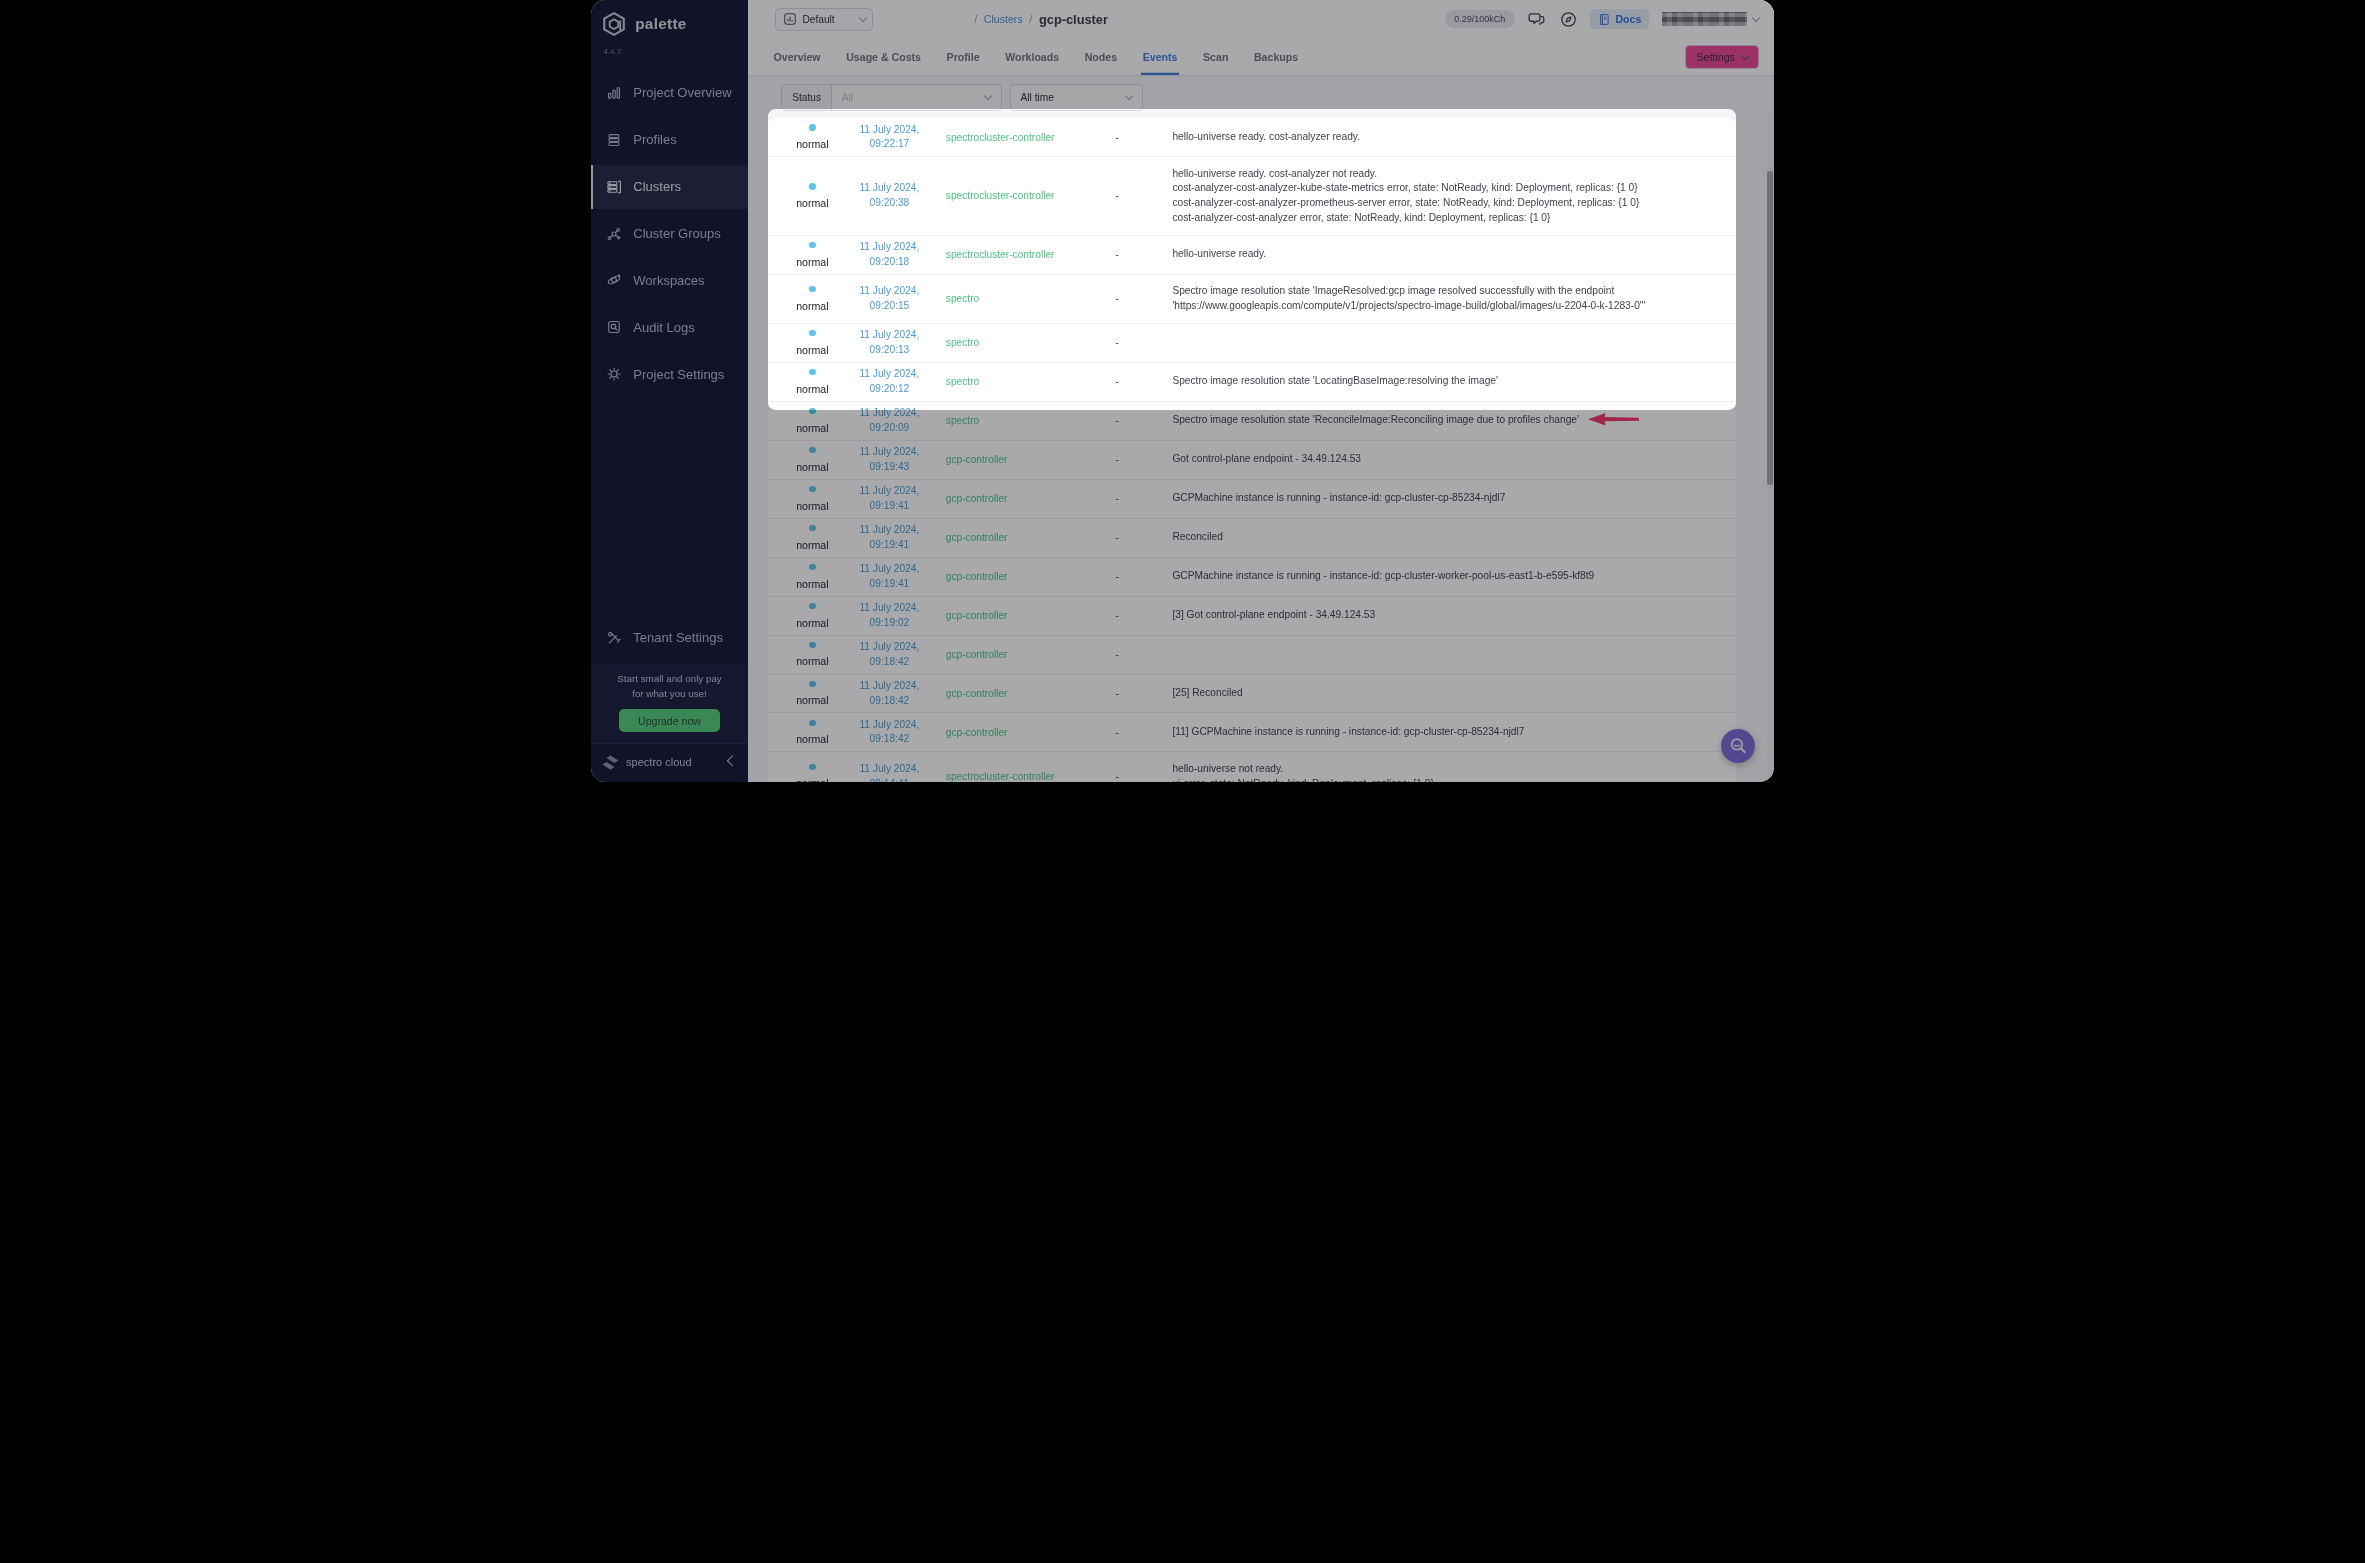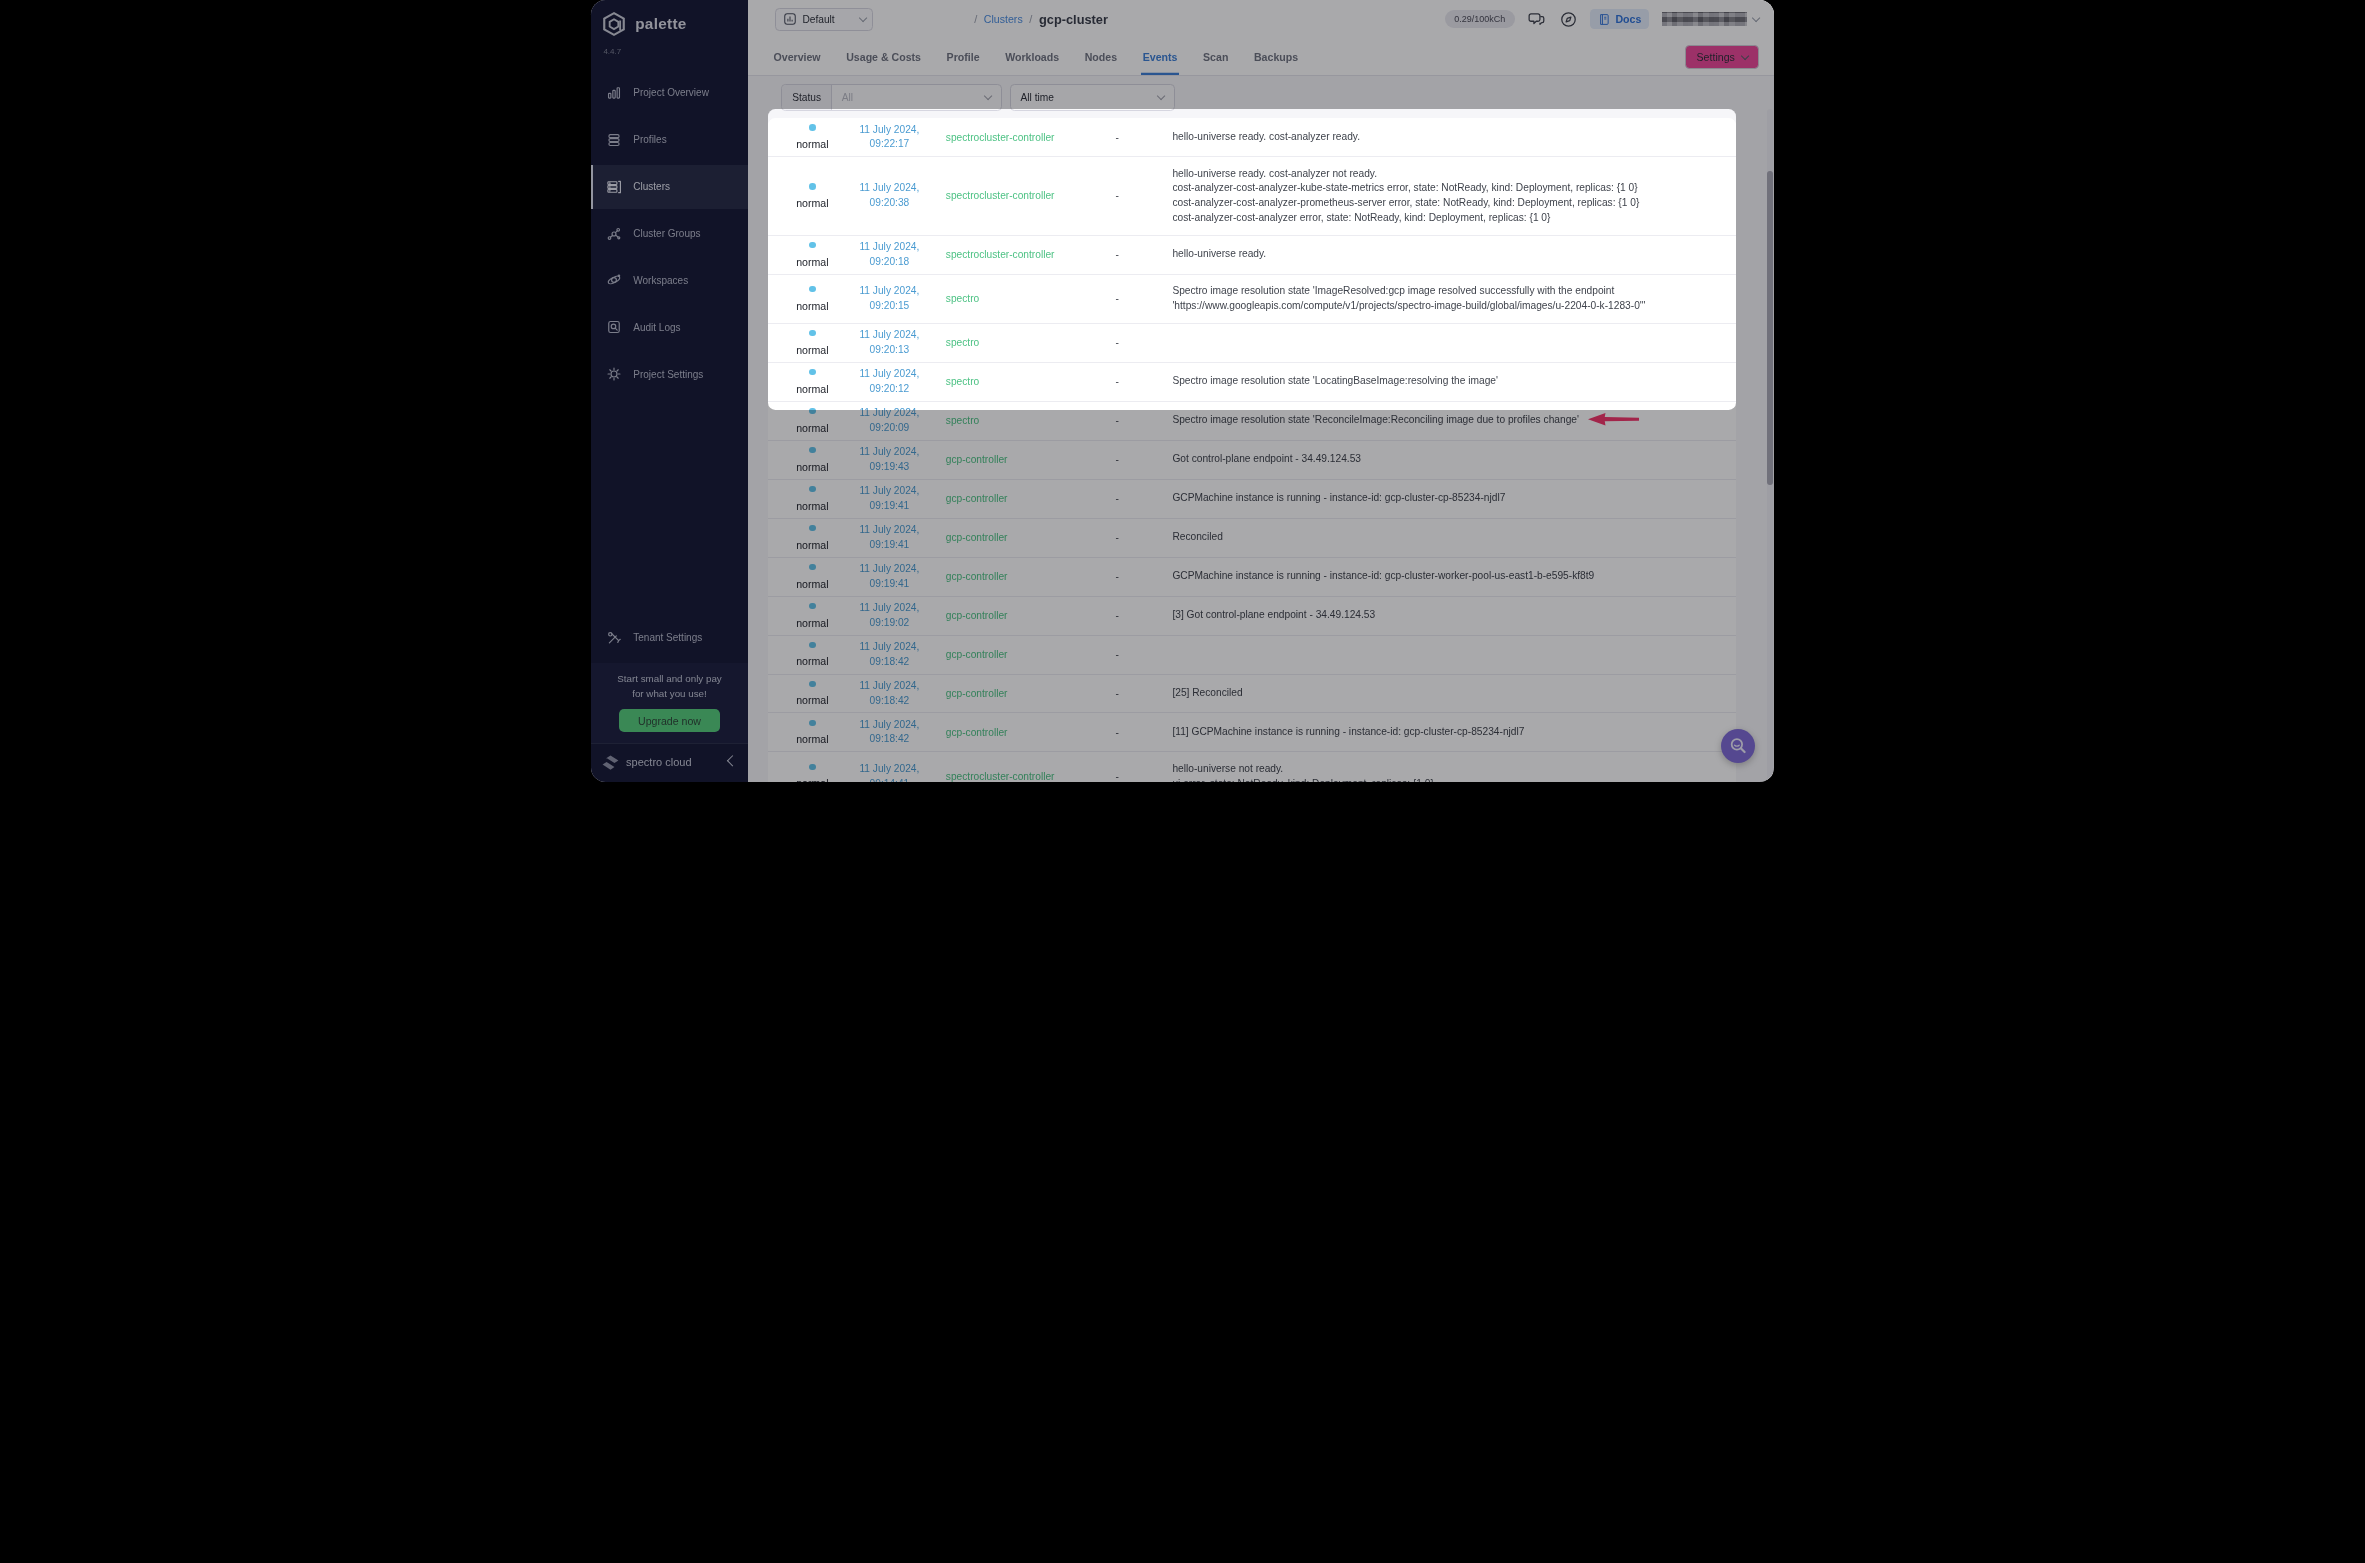--- a/index.html
+++ b/index.html
@@ -4,21 +4,21 @@
 <style>
   html,body{margin:0;padding:0;background:#000;font-family:"Liberation Sans",sans-serif;}
   .window{position:relative;width:1183px;height:782px;margin:0 auto;border-radius:14.6px;overflow:hidden;background:#f6f6f9;display:flex;}
 
   
   .sidebar{width:157px;flex:none;background:#161936;display:flex;flex-direction:column;position:relative;z-index:1;}
   .logo-row{display:flex;align-items:center;gap:8px;padding:11px 0 1.5px 10.2px;}
   .logo-name{font-size:15.3px;font-weight:700;color:#dcdde6;letter-spacing:0.3px;}
   .version{color:#7d8193;font-size:8px;padding:8.8px 0 0 12.4px;}
   .nav{margin-top:14.6px;}
-  .nav-item{display:flex;align-items:center;gap:11px;height:44px;margin-bottom:2.9px;padding-left:15.3px;font-size:10px;color:#b9bccd;cursor:pointer;position:relative;}
+  .nav-item{display:flex;align-items:center;gap:11px;height:44px;margin-bottom:2.9px;padding-left:15.3px;font-size:13px;color:#b9bccd;cursor:pointer;position:relative;}
   .nav-item .icn{width:16px;height:16px;flex:none;}
   .nav-item.active{background:#272b47;color:#e8eaf4;}
   .nav-item.active::before{content:"";position:absolute;left:0;top:0;bottom:0;width:2.2px;background:#dfe2f0;}
   .side-bottom{margin-top:auto;}
   .promo{background:#1c2040;padding:9.5px 7.3px 11.7px;text-align:center;}
   .promo-text{font-size:9.8px;line-height:14.6px;color:#c3c6d6;}
   .upgrade-btn{margin-top:8px;display:inline-block;background:#55cd7c;color:#2e4639;font-size:10.6px;font-weight:500;border:none;border-radius:5.1px;padding:5.1px 19px;cursor:pointer;}
   .side-divider{height:0.7px;background:#2a2e4a;}
   .side-footer{display:flex;align-items:center;gap:6.6px;padding:8.8px 11.7px 10.2px 9.5px;}
   .side-footer .brand{font-size:11px;color:#c6c9d8;flex:1;}
@@ -50,21 +50,21 @@
   .settings-btn{position:absolute;right:14.6px;top:6.6px;display:flex;align-items:center;gap:7.3px;background:#ec4899;border:0.7px solid #cfcfd8;border-radius:4.4px;padding:5.1px 10.2px;font-size:10.6px;color:#2f2f3a;cursor:pointer;}
   .settings-btn .chev{color:#5a5d68;}
 
   .filterbar{display:flex;gap:8px;padding:8px 0 7.3px 33px;flex:none;}
   .filter-box{height:27px;border:0.7px solid #d6d6e0;border-radius:4.4px;background:#fafafc;display:flex;align-items:center;font-size:10.2px;color:#2c2f38;box-sizing:border-box;cursor:pointer;}
   .status-box{width:221px;}
   .status-label{padding:0 10.2px;height:100%;display:flex;align-items:center;border-right:0.7px solid #d6d6e0;background:#f1f1f6;border-radius:4.4px 0 0 4.4px;}
   .filter-value{padding-left:9.5px;color:#2c2f38;}
   .filter-value.placeholder{color:#b9bbc4;}
   .filter-box .chev{color:#a0a2ac;margin-left:auto;margin-right:9.5px;}
-  .time-box{width:165px;}
+  .time-box{width:133px;}
 
   
   .card{background:#fff;border-radius:7.3px;width:968px;margin-left:20.4px;flex:none;}
   .row{display:grid;grid-template-columns:77px 88px 168px 58px 1fr;border-bottom:0.7px solid #ececf1;align-items:center;min-height:36px;}
   .row:first-child{border-radius:7.3px 7.3px 0 0;}
   .cell-status{display:flex;align-items:center;gap:7.3px;padding-left:11px;font-size:10.6px;color:#23262e;flex-direction:column;}
   .dot{width:6.6px;height:6.6px;border-radius:50%;background:#62c2e8;flex:none;}
   .cell-time{text-align:center;font-size:10.2px;color:#4a9bd1;line-height:14.6px;padding:4.4px 0;}
   .cell-source{padding-left:12.4px;font-size:10.2px;color:#4dc284;}
   .cell-involved{padding-left:14px;font-size:10.2px;color:#3f434c;}

